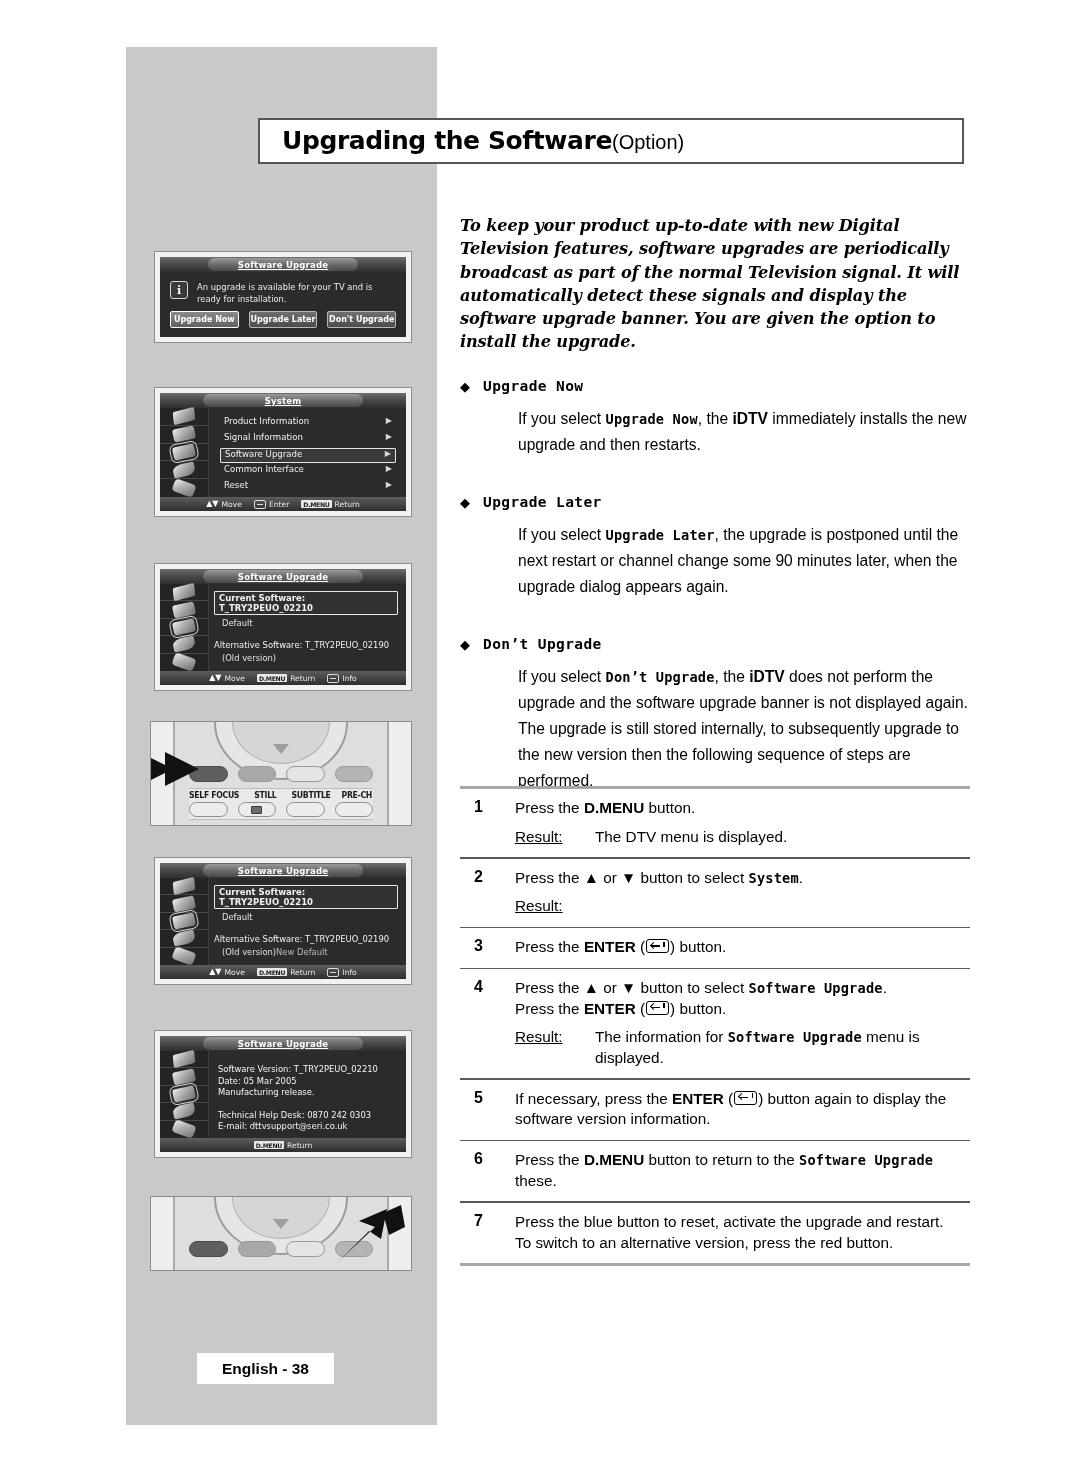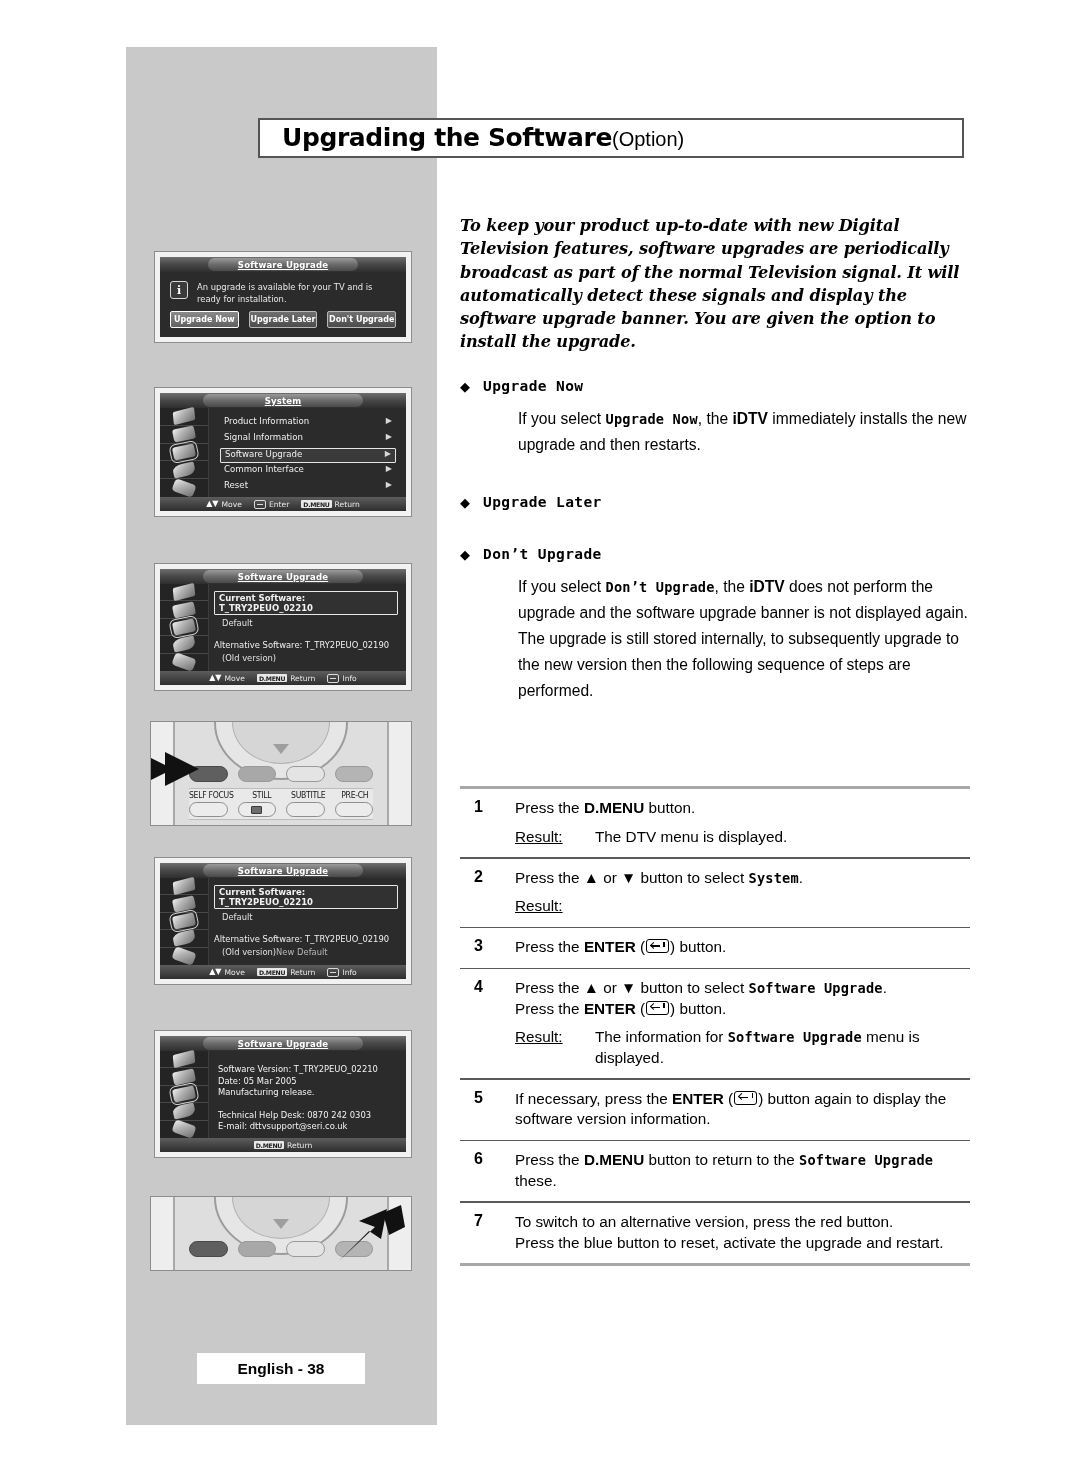--- a/index.html
+++ b/index.html
@@ -31,21 +31,21 @@
     height: 1378px;
     background: #c9c9c9;
   }
 
   
   #title-bar {
     position: absolute;
     left: 258px;
     top: 118px;
     width: 706px;
-    height: 40px;
+    height: 46px;
     background: #ffffff;
     border: 2px solid #555555;
     box-sizing: border-box;
   }
   #title-inner {
     position: absolute;
     left: 22px;
     top: 50%;
     transform: translateY(-52%);
     white-space: nowrap;
@@ -201,21 +201,21 @@
     right: 3px; top: 1.5px;
     width: 1.6px; height: 5px;
     background: #000;
   }
 
   
   #footer {
     position: absolute;
     left: 197px;
     top: 1353px;
-    width: 168px;
+    width: 137px;
     height: 31px;
     background: #ffffff;
     display: flex;
     align-items: center;
     justify-content: center;
   }
   #footer span {
     font-family: "Liberation Sans", sans-serif;
     font-weight: bold;
     font-size: 15.5px;
@@ -573,21 +573,21 @@
   .rem-labelrow {
     position: absolute;
     left: 14px; right: 14px;
     display: flex;
     gap: 10px;
   }
   .rem-lab {
     flex: 1;
     text-align: center;
     font-family: "DejaVu Sans Condensed", "Liberation Sans", sans-serif;
-    font-weight: normal;
+    font-weight: bold;
     font-size: 8.6px;
     color: #1a1a1a;
     letter-spacing: -0.3px;
     white-space: nowrap;
   }
   .rem-oval-row {
     position: absolute;
     left: 14px; right: 14px;
     display: flex;
     gap: 10px;
@@ -655,20 +655,21 @@
         <span class="mono-bold">Upgrade Now</span>
       </div>
       <div class="bullet-body"><span>If you select </span><span class="mono-inline">Upgrade Now</span><span>, the </span><span class="sans-bold">iDTV</span><span> immediately installs the new upgrade and then restarts.</span></div>
     </div>
 
     <div class="bullet-block" style="margin-top:36px;">
       <div class="bullet-head">
         <span class="diamond">◆</span>
         <span class="mono-bold">Upgrade Later</span>
       </div>
+      <div class="bullet-body"><span>If you select </span><span class="mono-inline">Upgrade Later</span><span>, the upgrade is postponed</span><span> until the next restart or channel change some 90 minutes later, when the upgrade dialog appears again.</span></div>
     </div>
 
     <div class="bullet-block" style="margin-top:36px;">
       <div class="bullet-head">
         <span class="diamond">◆</span>
         <span class="mono-bold">Don’t Upgrade</span>
       </div>
       <div class="bullet-body"><span>If you select </span><span class="mono-inline">Don’t Upgrade</span><span>, the </span><span class="sans-bold">iDTV</span><span> does not perform the upgrade and the software upgrade banner is not displayed again. The upgrade is still stored internally, to subsequently upgrade to the new version then the following sequence of steps are performed.</span></div>
     </div>
   </div>
@@ -732,22 +733,22 @@
       <div class="step-num">6</div>
       <div class="step-body">
         <div><span>Press the </span><span class="sans-bold">D.MENU</span><span> button to return to the </span><span class="mono-inline">Software Upgrade</span><span> these.</span></div>
       </div>
     </div>
     <div class="rule-thin"></div>
 
     <div class="step-row">
       <div class="step-num">7</div>
       <div class="step-body">
+        <div>Press the blue button to reset, activate the upgrade and restart.</div>
         <div>To switch to an alternative version, press the red button.</div>
-        <div>Press the blue button to reset, activate the upgrade and restart.</div>
       </div>
     </div>
     <div class="rule-thick"></div>
   </div>
 
   <div class="shot" id="shot1">
     <div class="shot-screen">
       <div class="osd-topbar">
         <div class="osd-pill">
           <span>Software Upgrade</span>

